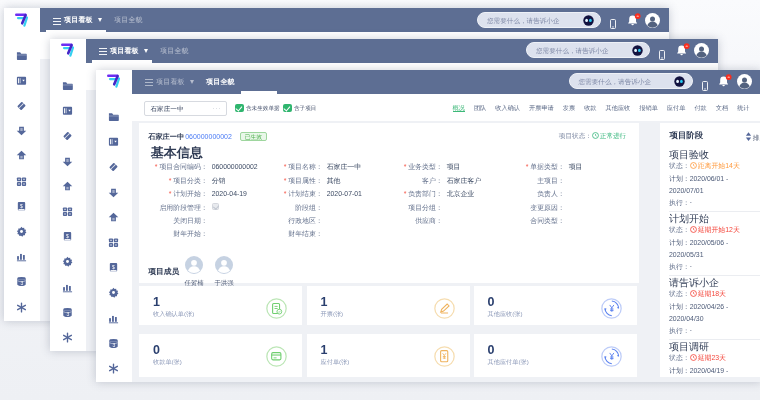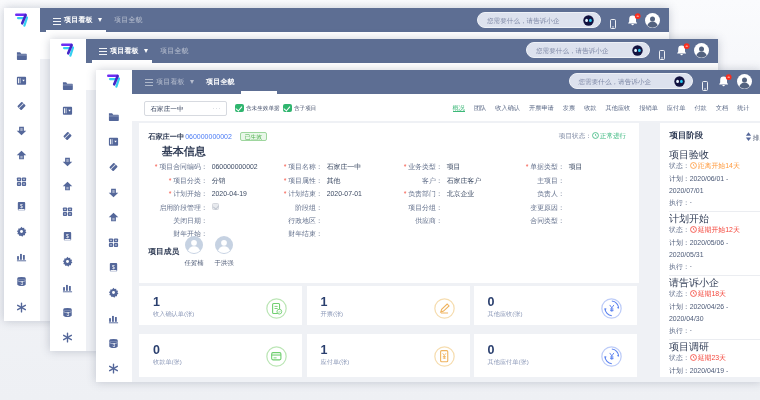--- a/index.html
+++ b/index.html
@@ -30,28 +30,28 @@
 .nav{position:absolute;right:11px;top:10.8px;font-size:6.2px;color:#5d6b88;white-space:nowrap}
 .nav span{margin-left:9px}
 .nav span:first-child{margin-left:0}.nav .on{color:#3cb878;border-bottom:1.5px solid #3cb878;padding-bottom:0}
 .card1{position:absolute;left:6.7px;top:2.8px;width:500px;height:159.5px;background:#fff}
 .c1t{position:absolute;left:9.5px;right:8px;top:7.2px;height:10px;line-height:8px}
 .c1t b{font-size:7.2px;color:#303c55}
 .blue{color:#4a7bf5;font-size:7px;margin-left:1px}
 .badge{position:absolute;left:92px;top:1.8px;height:8.6px;line-height:8.2px;font-size:5.8px;color:#49ad49;background:#e9f7e9;border:1px solid #9ed69e;border-radius:2px;padding:0 3.5px}
 .pstat{position:absolute;right:4.5px;top:1.2px;font-size:6.6px;color:#7a86a0}
 .grn{color:#3bb87f}
-.c1s{position:absolute;left:23px;top:21.2px;font-size:11px;font-weight:bold;color:#303c55}
+.c1s{position:absolute;left:12px;top:21.2px;font-size:13px;font-weight:bold;color:#303c55}
 .form{position:absolute;left:5px;top:39.2px;right:8px;height:84px;font-size:6.9px}
 .fcell{position:absolute;text-align:right;color:#66738e;height:13.4px;line-height:10px}
 .fval{position:absolute;color:#3c4a63;line-height:10px}
 .req{color:#f5594c}
 .dcb{display:inline-block;width:7.5px;height:7.5px;background:#e8eaee;border:1px solid #d4d7dd;border-radius:1.5px;position:relative}
 .dcb:after{content:"";position:absolute;left:1.8px;top:.6px;width:2.6px;height:4.2px;border:solid #bfc5cf;border-width:0 1.3px 1.3px 0;transform:rotate(40deg)}
-.mems{position:absolute;left:9.5px;top:113px;height:32px;right:8px}
+.mems{position:absolute;left:9.5px;top:133px;height:32px;right:8px}
 .mlab{position:absolute;left:0;top:9.5px;font-size:7.8px;font-weight:bold;color:#303c55}
 .memb{position:absolute;top:0}
 .mava{display:block}
 .mnm{display:block;font-size:6.4px;color:#56627c;margin-top:1px;text-align:center;width:30px;margin-left:-6px}
 .scard{position:absolute;width:163px;height:39px;background:#fff}
 .snum{position:absolute;left:14px;top:11px;font-size:12.5px;font-weight:bold;color:#2a3f6e;line-height:10px}
 .slab{position:absolute;left:14px;top:24px;font-size:6.2px;color:#8c99b8}
 .sico{position:absolute;right:15px;top:11.5px}
 .rpanel{position:absolute;left:528px;top:2.8px;width:114px;bottom:5px;background:#fff;overflow:hidden}
 .rhead{position:absolute;left:9.5px;top:7.2px;right:8px;font-size:8.4px;font-weight:bold;color:#303c55}

